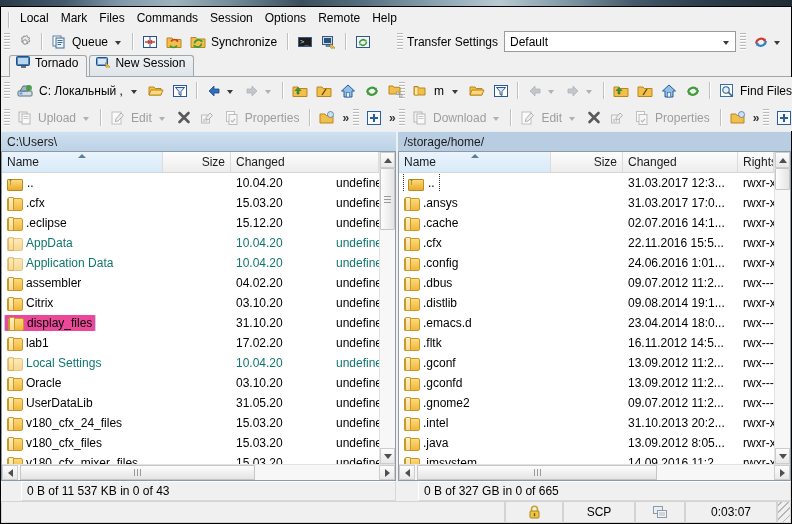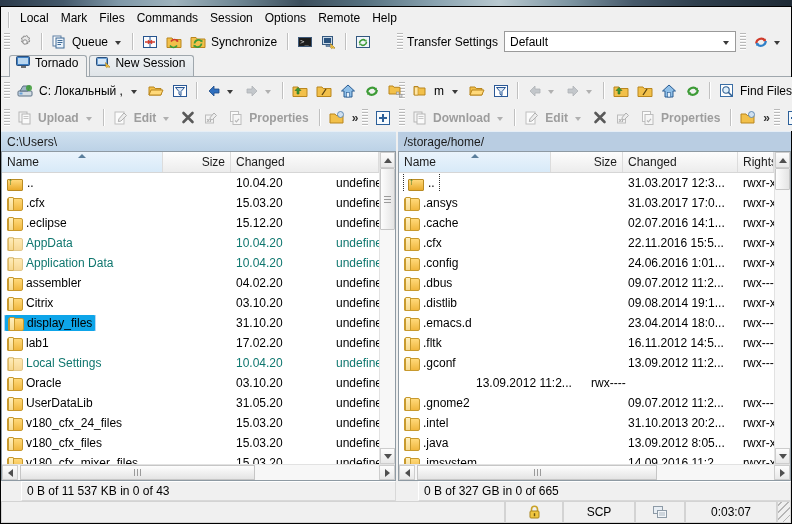--- a/index.html
+++ b/index.html
@@ -70,21 +70,21 @@
   .tb-grip {
     width: 6px; height: 17px; margin: 0 3px 0 1px; flex: none;
     background: repeating-linear-gradient(180deg,#b9b9b9 0 1px,#ffffff 1px 2px,transparent 2px 3px);
     border-left: 0;
   }
   .tb-btn {
     display: flex; align-items: center; gap: 3px;
     height: 22px; padding: 0 3px; border: 1px solid transparent; border-radius: 2px;
     white-space: nowrap; cursor: default; font-size: 12px;
   }
-  .tb-btn.disabled { color: #9d9d9d; font-weight: bold; }
+  .tb-btn.disabled { color: #9d9d9d; }
   .tb-btn .lbl { padding: 0 2px; }
   .caret {
     width: 0; height: 0; border-left: 3.5px solid transparent; border-right: 3.5px solid transparent;
     border-top: 4px solid #3a3a3a; margin: 2px 3px 0 2px; flex: none;
   }
   .caret.dim { border-top-color: #b0b0b0; }
   .chev { font-size: 12px; color: #333; padding: 0 3px; font-weight: bold; }
 
   
   .ico { width: 16px; height: 16px; position: relative; flex: none; display: inline-block; }
@@ -147,21 +147,21 @@
     width: 0; height: 0; border-left: 4px solid transparent; border-right: 4px solid transparent;
     border-bottom: 4px solid #5a7f9c;
   }
 
   .rows { flex: 1; overflow: hidden; position: relative; background: #fff; }
   .rowsinner { position: absolute; left: 0; top: 0; right: 0; }
   .row { display: flex; height: 20px; align-items: center; font-size: 12px; white-space: nowrap; }
   .row .c { padding: 0 5px; overflow: hidden; display: flex; align-items: center; }
   .row .c.num { justify-content: flex-end; }
   .row.sel .namecell-inner {
-    background: #0ea5e9; border: 1px solid #b6d6f0; border-radius: 2px;
+    background: #ec4899; border: 1px solid #b6d6f0; border-radius: 2px;
     margin: -1px -3px; padding: 0 3px;
   }
   .row.dim { color: #0f766e; }
   .row .namecell { display: flex; align-items: center; gap: 5px; }
   .namecell-inner { display: flex; align-items: center; gap: 5px; height: 18px; }
   .focusbox { outline: 1px dotted #333; outline-offset: 0px; padding: 0 4px; }
 
   
   .folder {
     width: 14px; height: 12px; position: relative; flex: none;
@@ -1124,20 +1124,26 @@
                         <span class="namecell-inner">
                           <span class="folder"></span>
                           <span>.gconf</span>
                         </span>
                       </div>
                       <div class="c num" style="width:72px"></div>
                       <div class="c" style="width:115px">13.09.2012 11:2...</div>
                       <div class="c" style="flex:1;min-width:0">rwx----</div>
                     </div>
                     <div class="row">
+                      <div class="c namecell" style="width:152px">
+                        <span class="namecell-inner">
+                          <span class="folder"></span>
+                          <span>.gconfd</span>
+                        </span>
+                      </div>
                       <div class="c num" style="width:72px"></div>
                       <div class="c" style="width:115px">13.09.2012 11:2...</div>
                       <div class="c" style="flex:1;min-width:0">rwx----</div>
                     </div>
                     <div class="row">
                       <div class="c namecell" style="width:152px">
                         <span class="namecell-inner">
                           <span class="folder"></span>
                           <span>.gnome2</span>
                         </span>

